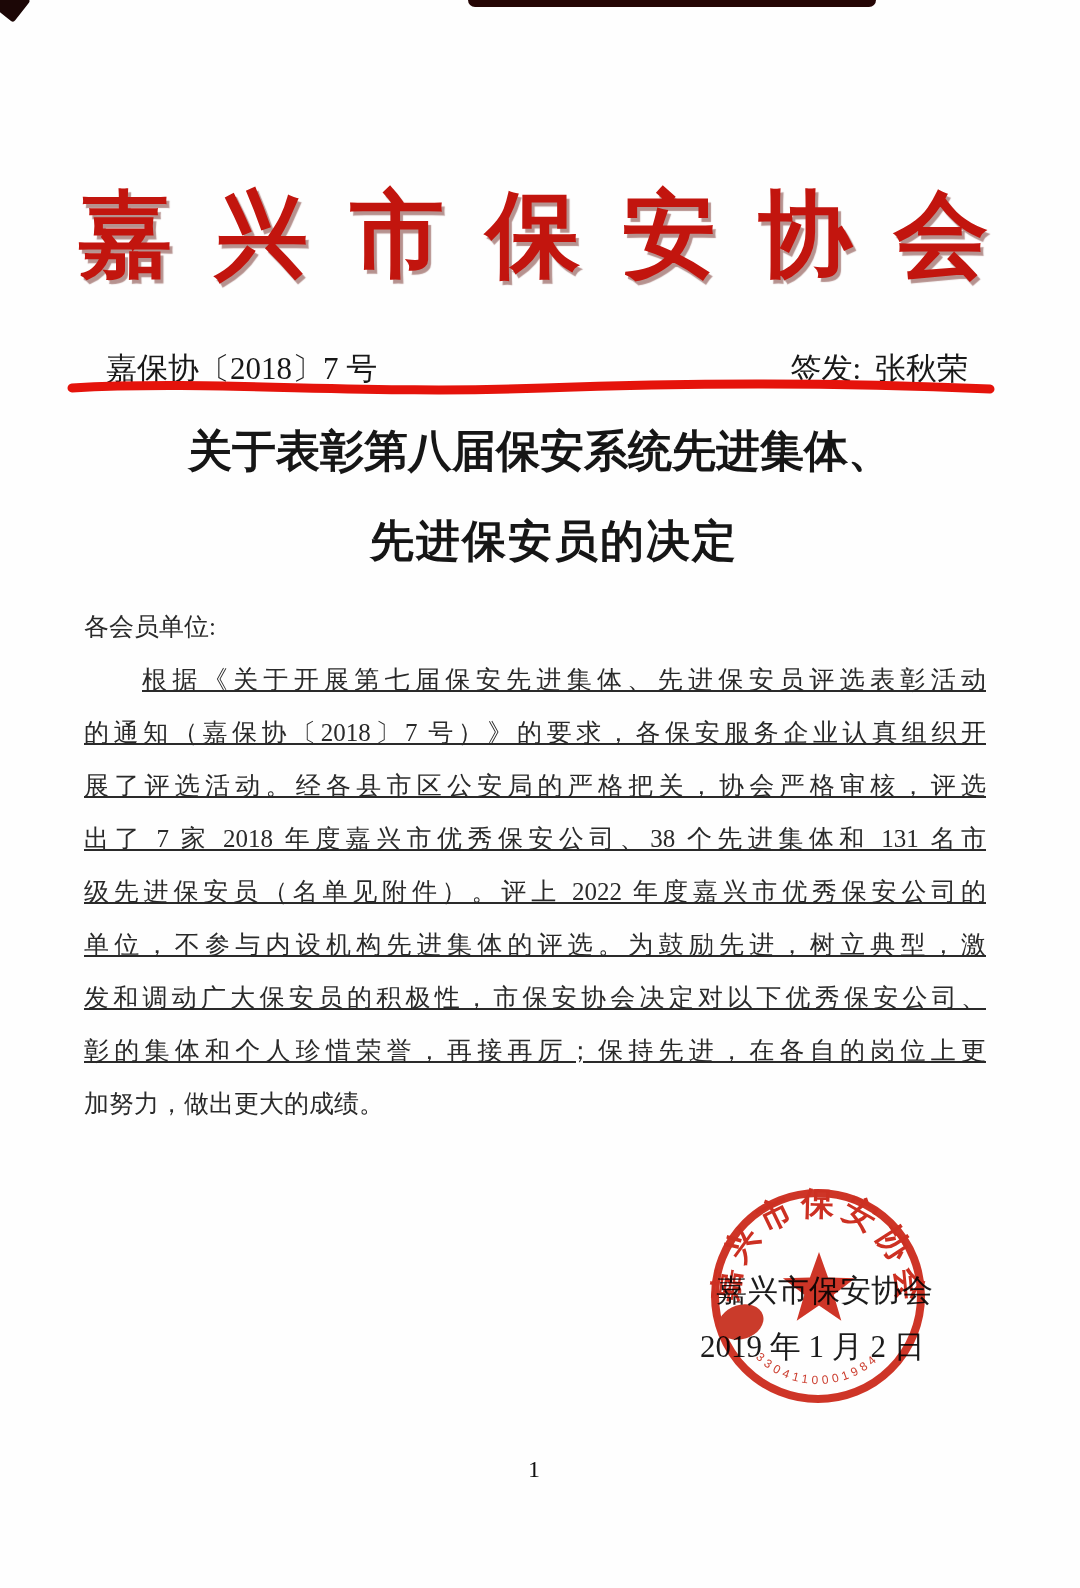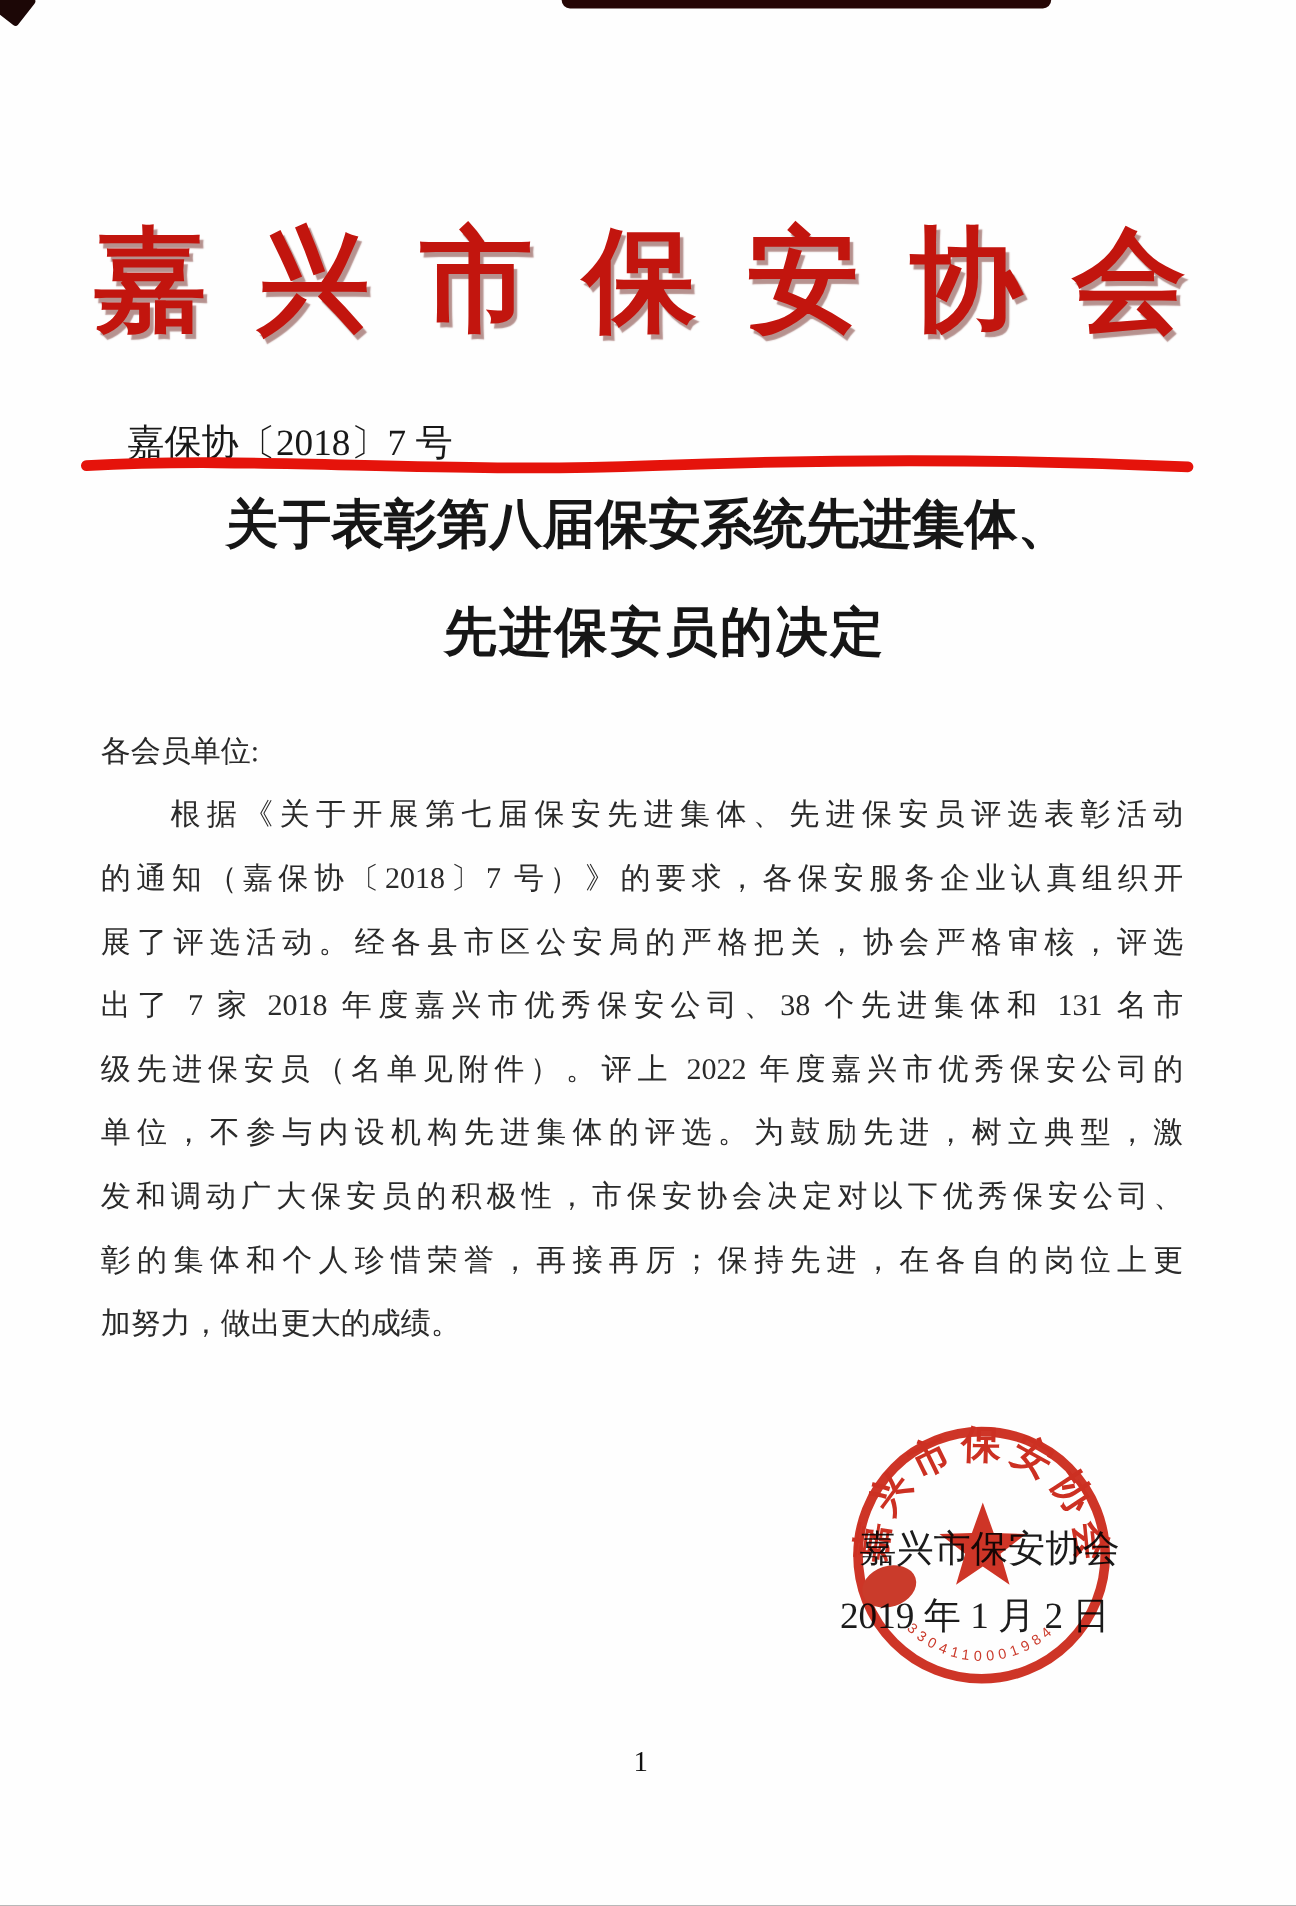--- a/index.html
+++ b/index.html
@@ -35,32 +35,32 @@
     font-size:31px; color:#181818;
   }
   .signer { white-space:nowrap; }
   .signer .gap { display:inline-block; width:14px; }
 
   
   .red-rule { position:absolute; left:64px; top:376px; }
 
   
   .doc-title {
-    position:absolute; left:0; top:416px; width:1080px;
+    position:absolute; left:0; top:430px; width:1080px;
     text-align:center; font-weight:bold; color:#161616;
     font-size:44px; line-height:1.0;
   }
   .doc-title .t2 { margin-top:46px; letter-spacing:2px;padding-left:28px; }
 
   
   .body-block { position:absolute; left:84px; top:600px; width:902px; font-size:25px; }
   .body-line { height:53px; line-height:53px; white-space:nowrap; }
   .body-line.just {
     white-space:normal; overflow:hidden;
-    text-align:justify; text-align-last:justify; text-justify:inter-character;
+    text-align:justify; text-align-last:justify; text-justify:inter-character;text-decoration:underline;
   }
   .body-line.indent { text-indent:58px; }
 
   
   .sig-org  { position:absolute; left:716px; top:1270px; font-size:31px; color:#1b1b1b; white-space:nowrap; }
   .sig-date { position:absolute; left:700px; top:1326px; font-size:31px; color:#1b1b1b; white-space:nowrap; }
 
   
   .seal {
     position:absolute; left:702px; top:1180px; width:232px; height:232px;
@@ -82,20 +82,21 @@
       <div class="org-char">兴</div>
       <div class="org-char">市</div>
       <div class="org-char">保</div>
       <div class="org-char">安</div>
       <div class="org-char">协</div>
       <div class="org-char">会</div>
     </div>
 
   <div class="doc-meta">
     <span>嘉保协〔2018〕7 号</span>
+    <span class="signer"><span>签发:</span><span class="gap"></span><span>张秋荣</span></span>
   </div>
 
   <svg class="red-rule" width="934" height="26" viewBox="0 0 934 26">
     <path d="M8,12 C150,4 300,19 480,12 C640,6 790,7 926,13" fill="none" stroke="#e5130b" stroke-width="9" stroke-linecap="round"></path>
   </svg>
 
   <div class="doc-title">
     <div class="t1">关于表彰第八届保安系统先进集体、</div>
     <div class="t2">先进保安员的决定</div>
   </div>

